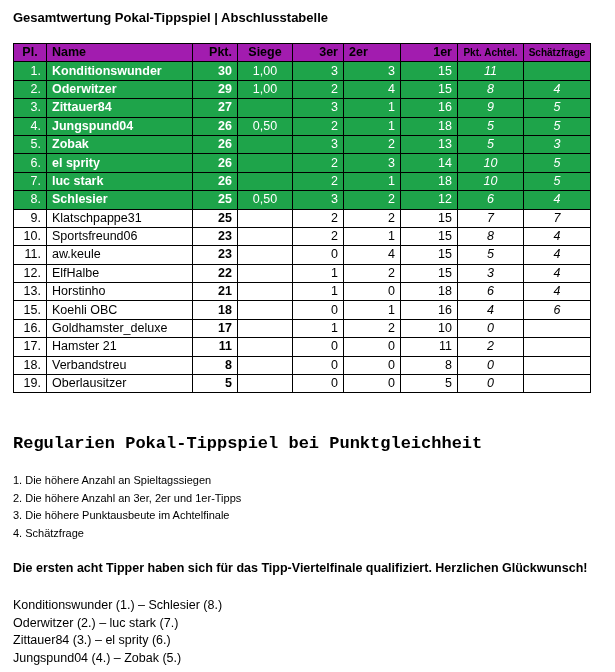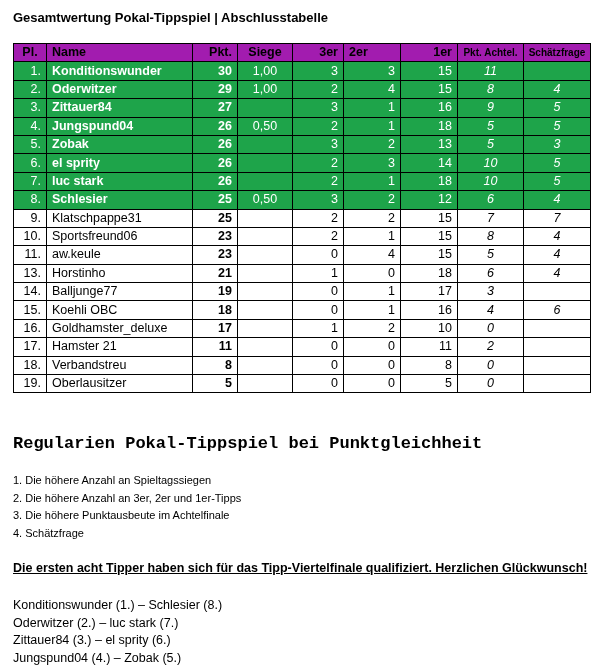--- a/index.html
+++ b/index.html
@@ -9,21 +9,21 @@
   th { font-weight:bold; background:#a21caf; }
   th.small { font-size:10px; padding:0 2px; text-align:center; }
   tr.q td { background:#1ea44a; color:#fff; }
   tr.q td.name { font-weight:bold; }
   td.r { text-align:right; }
   td.c { text-align:center; }
   td.b { font-weight:bold; }
   td.i { font-style:italic; }
   .h2 { position:absolute; left:13px; top:434px; font-size:17px; font-weight:bold;font-family:Liberation Mono, monospace; }
   .rules { position:absolute; left:13px; top:472px; font-size:11px; line-height:17.5px; }
-  .note { position:absolute; left:13px; top:561px; font-size:12.5px; font-weight:bold;text-decoration:underline; }
+  .note { position:absolute; left:13px; top:561px; font-size:12.5px; font-weight:bold; }
   .pairs { position:absolute; left:13px; top:597px; font-size:12.5px; line-height:17.5px; }
 </style>
 </head>
 <body>
 
 <div class="title">Gesamtwertung Pokal-Tippspiel | Abschlusstabelle</div>
 
 <table>
   <colgroup>
     <col style="width:33px">
@@ -165,40 +165,40 @@
         <td class="name">aw.keule</td>
         <td class="r b">23</td>
         <td class="c"></td>
         <td class="r">0</td>
         <td class="r">4</td>
         <td class="r">15</td>
         <td class="c i">5</td>
         <td class="c i">4</td>
       </tr>
       <tr>
+        <td class="r">12.</td>
+        <td class="name">ElfHalbe</td>
+        <td class="r b">22</td>
+        <td class="c"></td>
+        <td class="r">1</td>
+        <td class="r">2</td>
+        <td class="r">15</td>
+        <td class="c i">3</td>
+        <td class="c i">4</td>
+      </tr>
+      <tr>
         <td class="r">13.</td>
         <td class="name">Horstinho</td>
         <td class="r b">21</td>
         <td class="c"></td>
         <td class="r">1</td>
         <td class="r">0</td>
         <td class="r">18</td>
         <td class="c i">6</td>
         <td class="c i">4</td>
-      </tr>
-      <tr>
-        <td class="r">14.</td>
-        <td class="name">Balljunge77</td>
-        <td class="r b">19</td>
-        <td class="c"></td>
-        <td class="r">0</td>
-        <td class="r">1</td>
-        <td class="r">17</td>
-        <td class="c i">3</td>
-        <td class="c i"></td>
       </tr>
       <tr>
         <td class="r">15.</td>
         <td class="name">Koehli OBC</td>
         <td class="r b">18</td>
         <td class="c"></td>
         <td class="r">0</td>
         <td class="r">1</td>
         <td class="r">16</td>
         <td class="c i">4</td>

